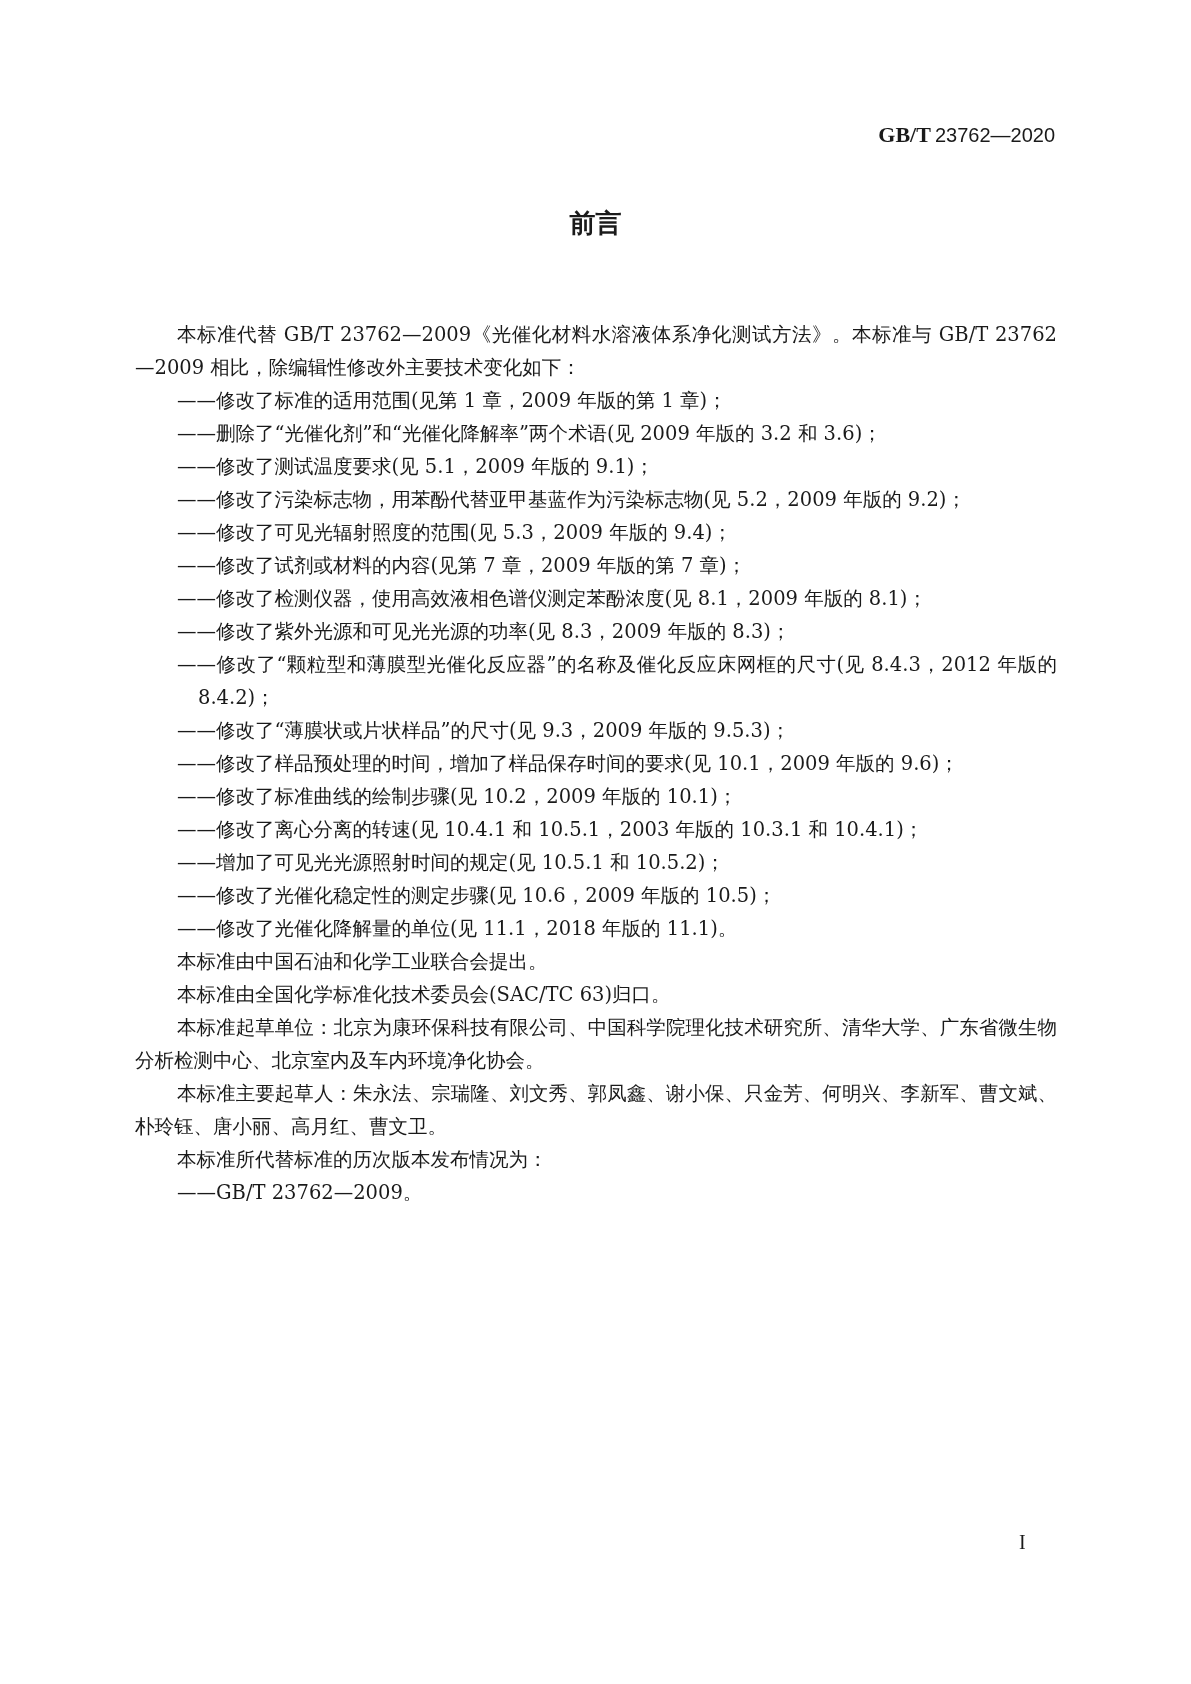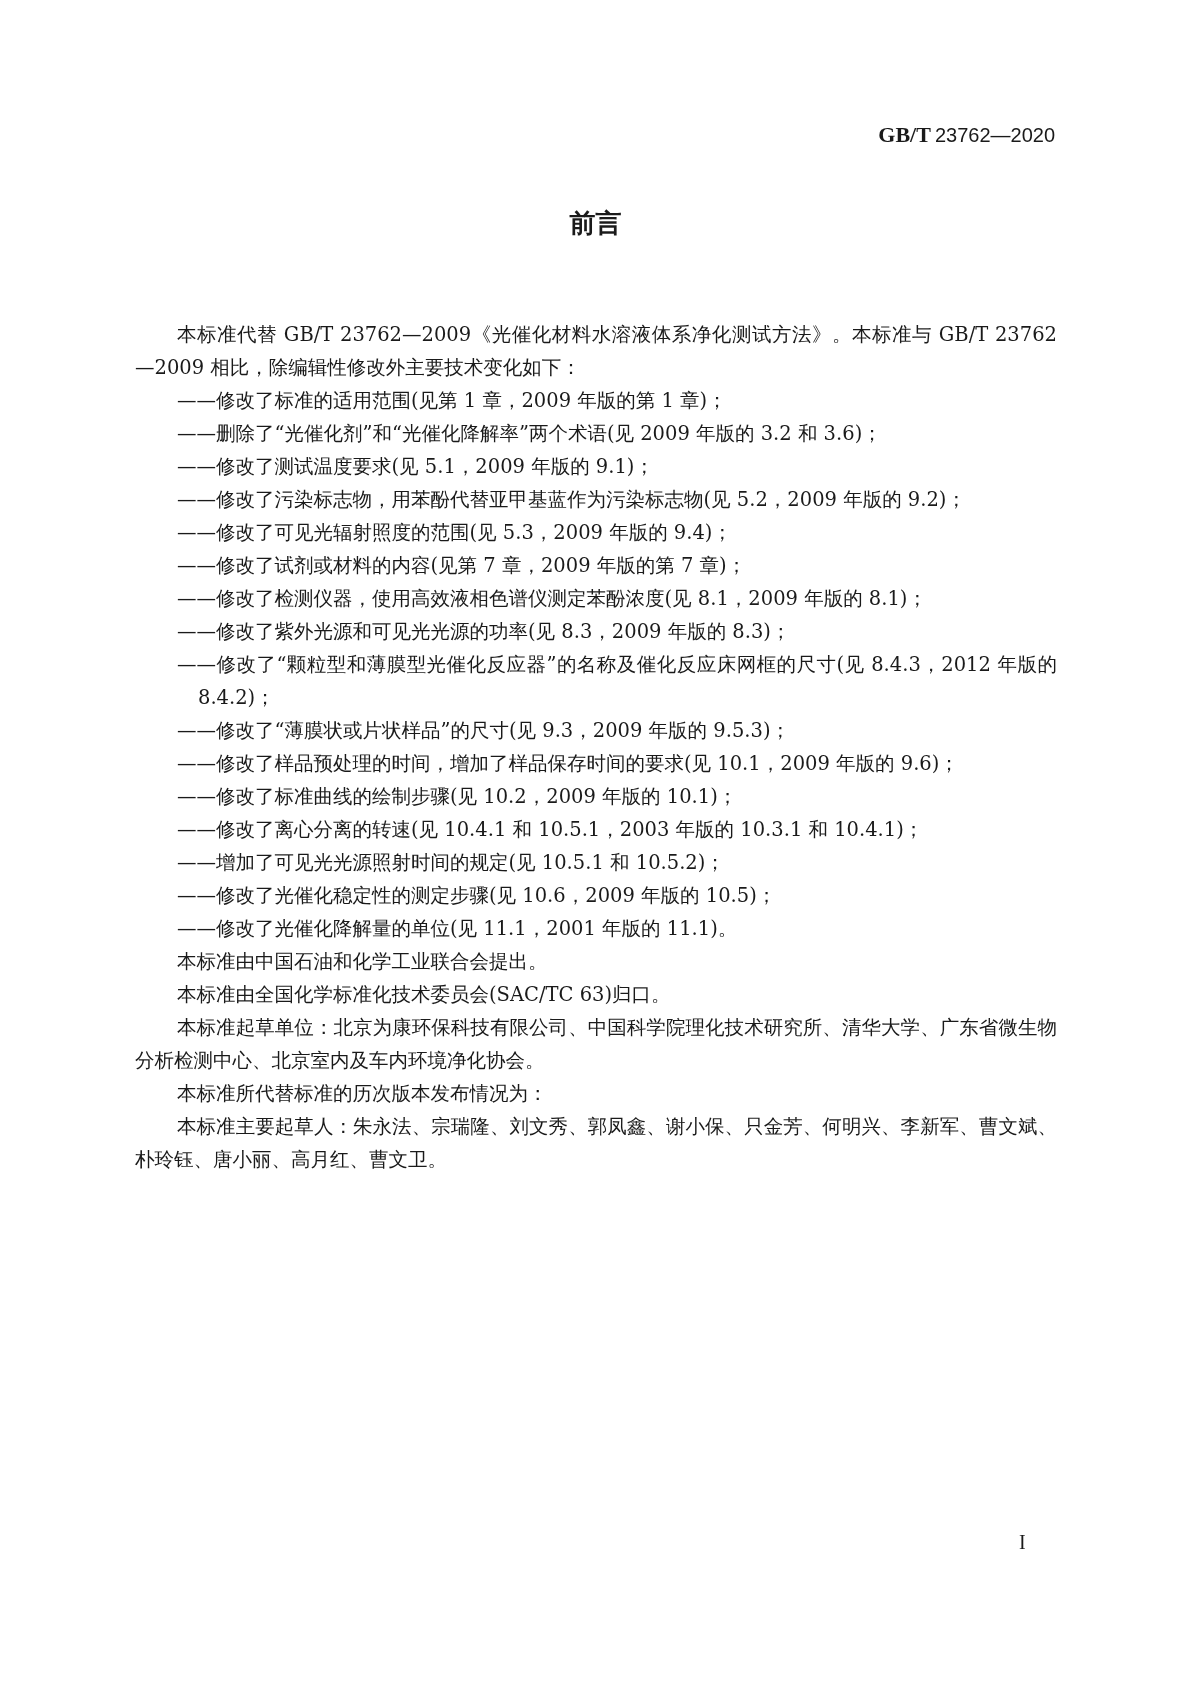--- a/index.html
+++ b/index.html
@@ -40,23 +40,24 @@
     <p class="item">——修改了试剂或材料的内容(见第 7 章，2009 年版的第 7 章)；</p>
     <p class="item">——修改了检测仪器，使用高效液相色谱仪测定苯酚浓度(见 8.1，2009 年版的 8.1)；</p>
     <p class="item">——修改了紫外光源和可见光光源的功率(见 8.3，2009 年版的 8.3)；</p>
     <p class="item item-wrap">——修改了“颗粒型和薄膜型光催化反应器”的名称及催化反应床网框的尺寸(见 8.4.3，2012 年版的 8.4.2)；</p>
     <p class="item">——修改了“薄膜状或片状样品”的尺寸(见 9.3，2009 年版的 9.5.3)；</p>
     <p class="item">——修改了样品预处理的时间，增加了样品保存时间的要求(见 10.1，2009 年版的 9.6)；</p>
     <p class="item">——修改了标准曲线的绘制步骤(见 10.2，2009 年版的 10.1)；</p>
     <p class="item">——修改了离心分离的转速(见 10.4.1 和 10.5.1，2003 年版的 10.3.1 和 10.4.1)；</p>
     <p class="item">——增加了可见光光源照射时间的规定(见 10.5.1 和 10.5.2)；</p>
     <p class="item">——修改了光催化稳定性的测定步骤(见 10.6，2009 年版的 10.5)；</p>
-    <p class="item">——修改了光催化降解量的单位(见 11.1，2001 年版的 11.1)。</p>
+    <p class="item">——修改了光催化降解量的单位(见 11.1，2018 年版的 11.1)。</p>
   </div>
 
   <p class="para">本标准由中国石油和化学工业联合会提出。</p>
   <p class="para">本标准由全国化学标准化技术委员会(SAC/TC 63)归口。</p>
   <p class="para">本标准起草单位：北京为康环保科技有限公司、中国科学院理化技术研究所、清华大学、广东省微生物分析检测中心、北京室内及车内环境净化协会。</p>
+  <p class="para">本标准主要起草人：朱永法、宗瑞隆、刘文秀、郭凤鑫、谢小保、只金芳、何明兴、李新军、曹文斌、朴玲钰、唐小丽、高月红、曹文卫。</p>
   <p class="para">本标准所代替标准的历次版本发布情况为：</p>
-  <p class="para">本标准主要起草人：朱永法、宗瑞隆、刘文秀、郭凤鑫、谢小保、只金芳、何明兴、李新军、曹文斌、朴玲钰、唐小丽、高月红、曹文卫。</p>
+  <p class="item">——GB/T 23762—2009。</p>
 </div>
 
 <div class="page-num">I</div>
 
 </body></html>

